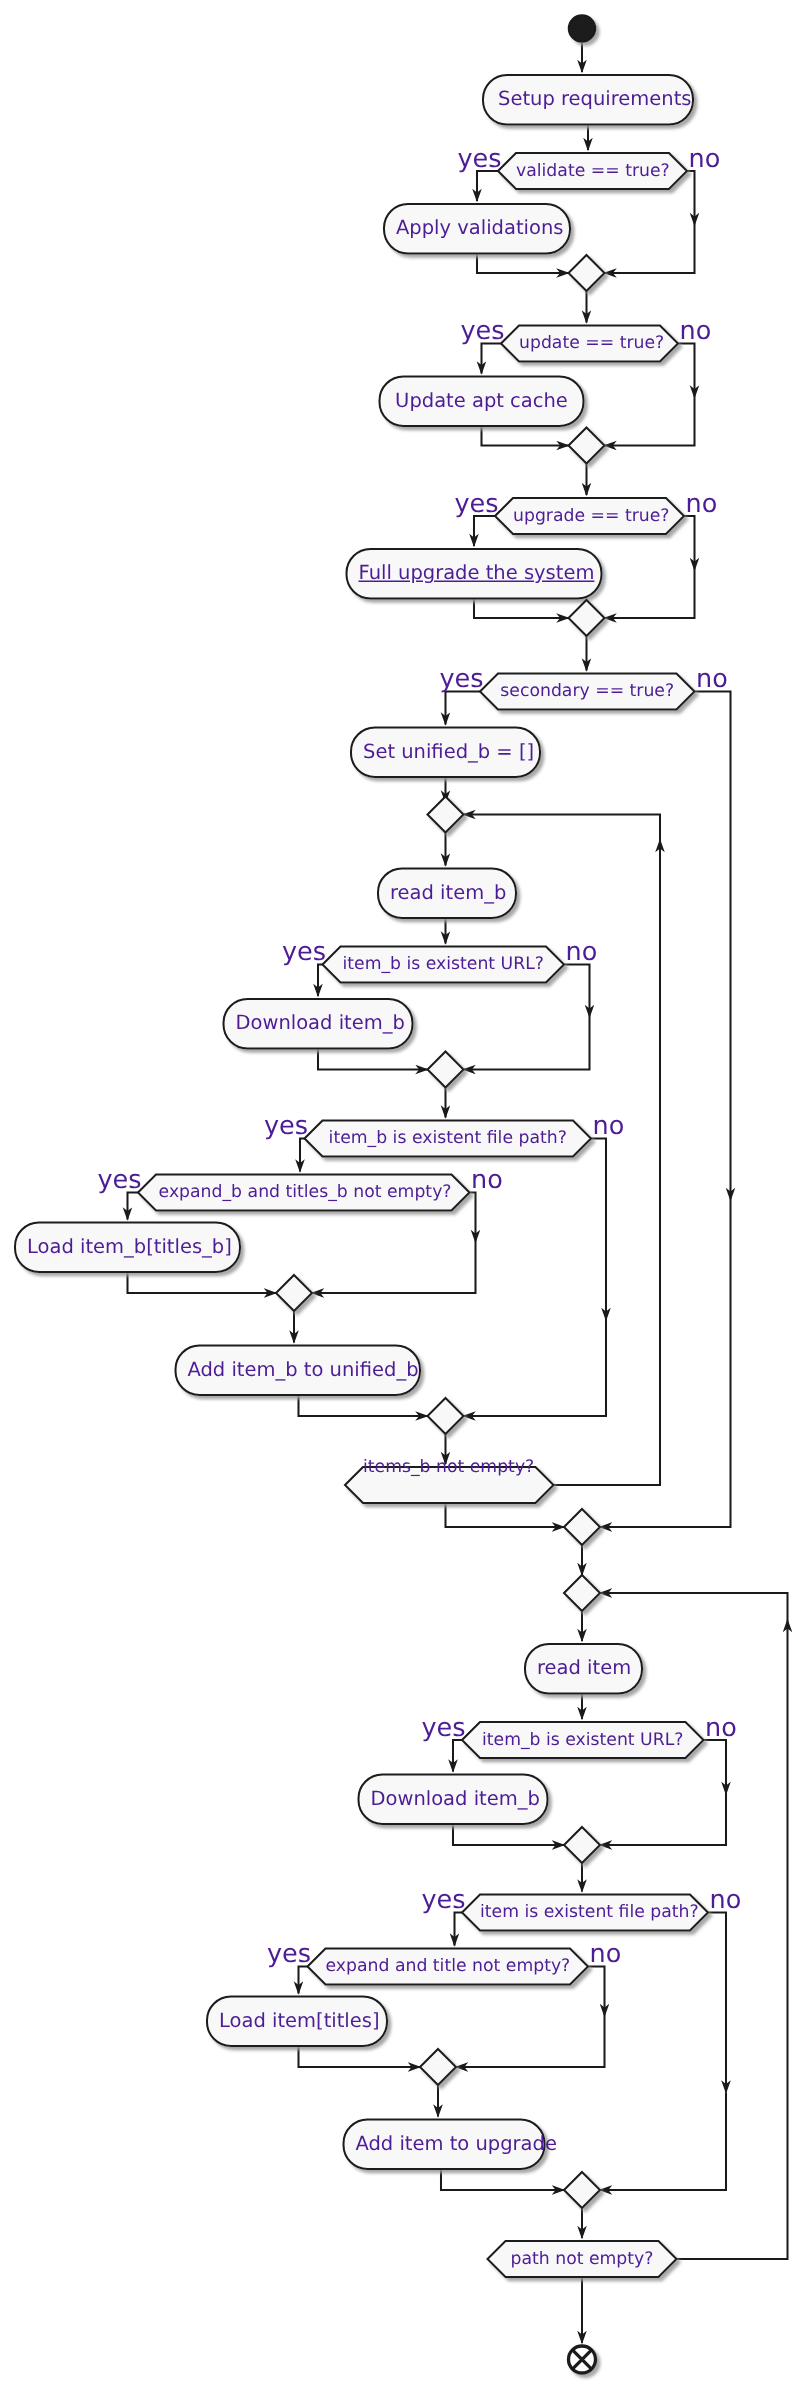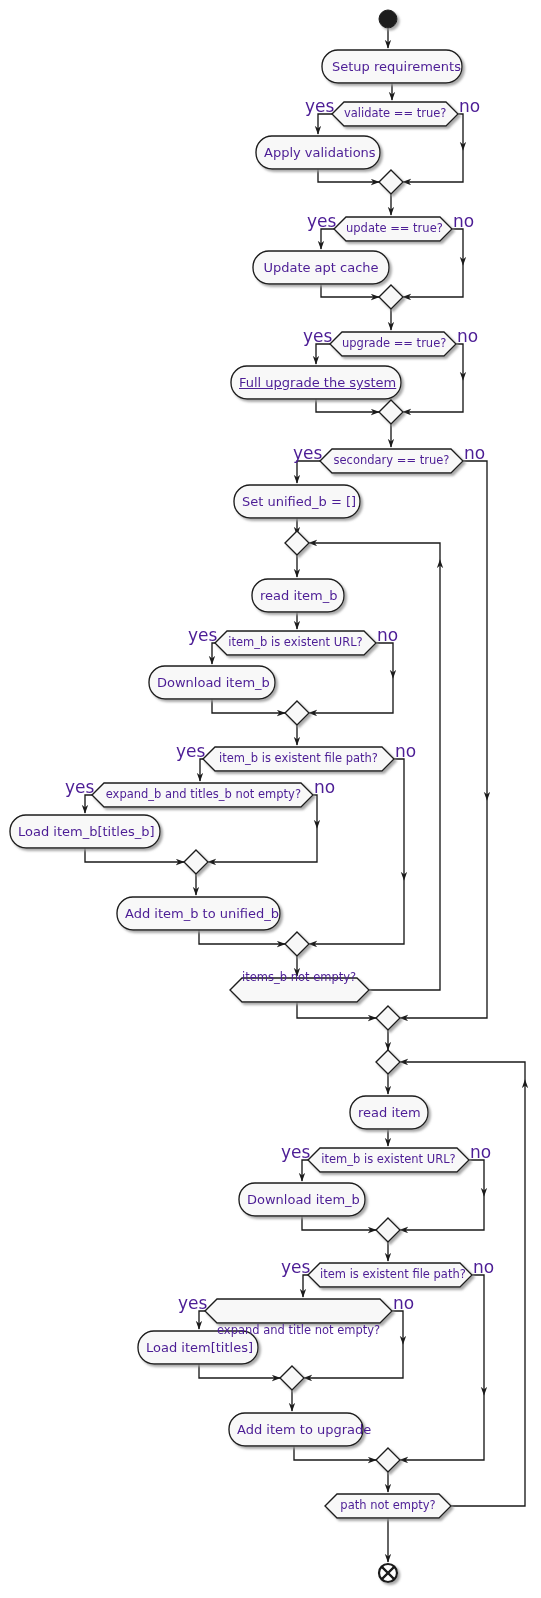--- a/index.html
+++ b/index.html
@@ -207,21 +207,21 @@
   <div class="dec-label" style="left:344px;top:108px;width:102px;text-align:right;">validate == true?</div>
   <div class="dec-label" style="left:346px;top:223px;width:94px;text-align:center;">update == true?</div>
   <div class="dec-label" style="left:342px;top:338px;width:102px;text-align:center;">upgrade == true?</div>
   <div class="dec-label" style="left:332px;top:455px;width:119px;text-align:center;">secondary == true?</div>
   <div class="dec-label" style="left:227px;top:637px;width:137px;text-align:center;">item_b is existent URL?</div>
   <div class="dec-label" style="left:215px;top:753px;width:167px;text-align:center;">item_b is existent file path?</div>
   <div class="dec-label" style="left:104px;top:789px;width:197px;text-align:right;">expand_b and titles_b not empty?</div>
   <div class="dec-label" style="left:242px;top:972px;width:115px;text-align:left;">items_b not empty?</div>
   <div class="dec-label" style="left:320px;top:1154px;width:137px;text-align:center;">item_b is existent URL?</div>
   <div class="dec-label" style="left:320px;top:1269px;width:140px;text-align:center;">item is existent file path?</div>
-  <div class="dec-label" style="left:217px;top:1305px;width:163px;text-align:center;margin-top:20px;">expand and title not empty?</div>
+  <div class="dec-label" style="left:217px;top:1305px;width:163px;text-align:center;">expand and title not empty?</div>
   <div class="dec-label" style="left:337px;top:1500px;width:102px;text-align:center;">path not empty?</div>
 
   <div class="edge-label" style="left:305px;top:101px;">yes</div>
   <div class="edge-label" style="left:307px;top:216px;">yes</div>
   <div class="edge-label" style="left:303px;top:331px;">yes</div>
   <div class="edge-label" style="left:293px;top:448px;">yes</div>
   <div class="edge-label" style="left:188px;top:630px;">yes</div>
   <div class="edge-label" style="left:176px;top:746px;">yes</div>
   <div class="edge-label" style="left:65px;top:782px;">yes</div>
   <div class="edge-label" style="left:281px;top:1147px;">yes</div>

